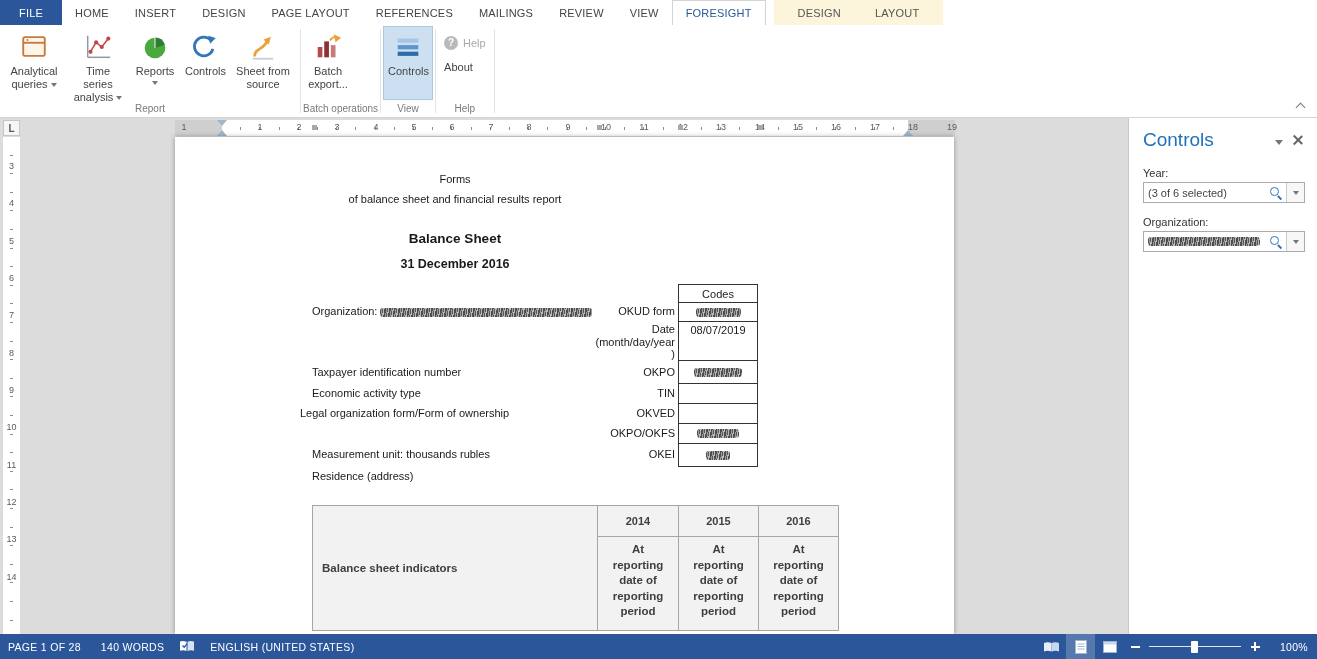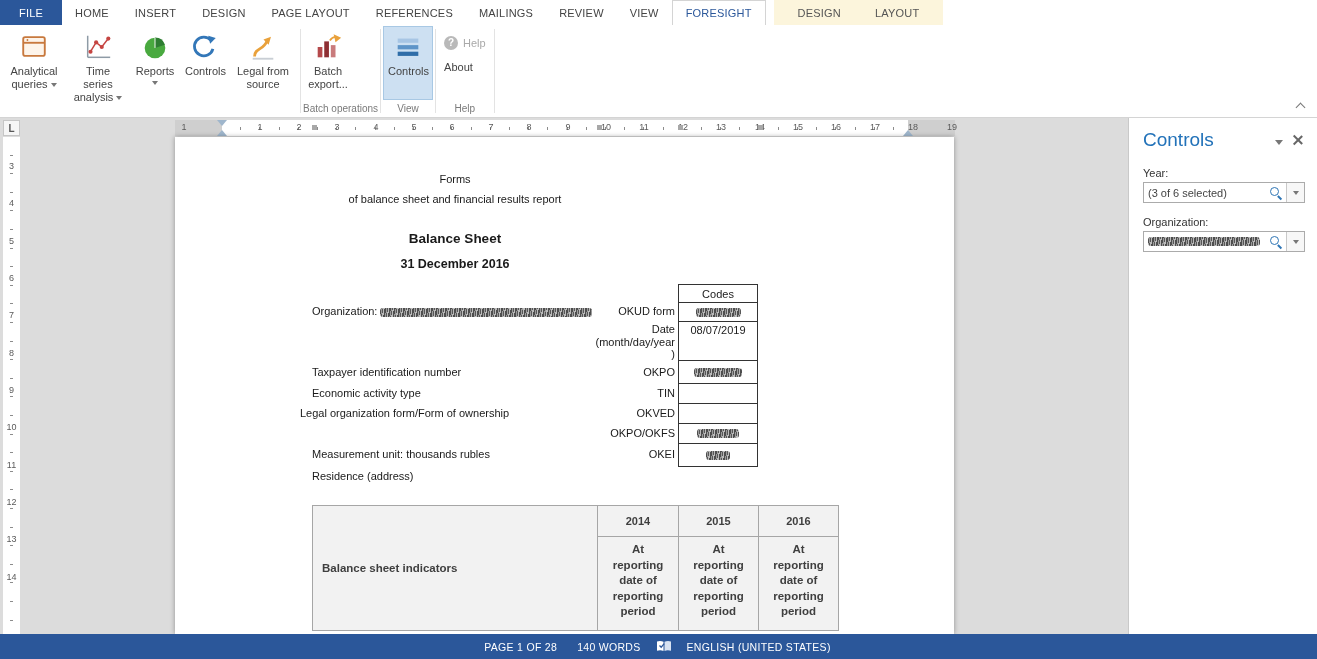--- a/index.html
+++ b/index.html
@@ -83,21 +83,21 @@
   .combo{margin:0 12px 0 14px;height:19px;border:1px solid #ABABAB;display:flex;align-items:center;background:#FFF;box-sizing:content-box;}
   .combo-text{flex:1;padding-left:4px;font-size:11px;color:#444;white-space:nowrap;overflow:hidden;}
   .combo-scribble{width:112px;margin-left:4px;margin-right:auto;}
   .mag{width:12px;height:12px;position:relative;margin-right:4px;flex:none;}
   .mag::before{content:"";position:absolute;left:0;top:0;width:7px;height:7px;border:1.5px solid #2E75B5;border-radius:50%;}
   .mag::after{content:"";position:absolute;left:8px;top:8px;width:4.5px;height:1.6px;background:#2E75B5;transform:rotate(45deg);transform-origin:left center;}
   .combo-arrow-seg{width:17px;align-self:stretch;border-left:1px solid #C9C9C9;background:#F7F7F7;display:flex;align-items:center;justify-content:center;flex:none;}
   .combo-arrow-seg .caret{margin-left:0;}
 
   
-  .statusbar{position:absolute;left:0;bottom:0;right:0;height:25px;background:#2B579A;color:#FFF;display:flex;align-items:center;font-size:10.5px;letter-spacing:.3px;flex-direction:column;}
+  .statusbar{position:absolute;left:0;bottom:0;right:0;height:25px;background:#2B579A;color:#FFF;display:flex;align-items:center;font-size:10.5px;letter-spacing:.3px;}
   .sb-left{display:flex;align-items:center;height:25px;}
   .sb-item{padding:0 10px;height:25px;display:flex;align-items:center;white-space:nowrap;}
   .sb-proof{width:26px;height:25px;display:flex;align-items:center;justify-content:center;}
   .sb-right{margin-left:auto;display:flex;align-items:center;height:25px;padding-right:7px;}
   .sb-view{width:29px;height:25px;display:flex;align-items:center;justify-content:center;}
   .sb-view.active{background:rgba(255,255,255,.2);}
   .zoom-btn{width:22px;height:25px;display:flex;align-items:center;justify-content:center;position:relative;}
   .zminus-bar{width:9px;height:2px;background:#FFF;}
   .zplus{position:relative;width:9px;height:9px;}
   .zplus::before{content:"";position:absolute;left:0;top:3.5px;width:9px;height:2px;background:#FFF;}
@@ -179,23 +179,24 @@
           <div class="rlabel"><span>Controls</span></div>
         </div>
         <div class="rbtn" style="width:70px">
           <div class="ricon">
             <svg width="30" height="30" viewBox="0 0 32 32">
                 <path d="M7 26 C7 17 17 19 20 10" fill="none" stroke="#E9A13B" stroke-width="3"></path>
                 <polygon points="16.5,8 24.5,5 22,13.5" fill="#E9A13B"></polygon>
                 <line x1="5" y1="28.5" x2="27" y2="28.5" stroke="#C9CED4" stroke-width="2"></line>
               </svg>
           </div>
-          <div class="rlabel"><span>Legal from source</span></div>
-        </div>
-      </div>
+          <div class="rlabel"><span>Sheet from source</span></div>
+        </div>
+      </div>
+      <div class="glabel">Report</div>
     </div>
 
     <div class="vsep"></div>
 
     <div class="rgroup">
       <div class="rbuttons">
         <div class="rbtn" style="width:50px">
           <div class="ricon">
             <svg width="30" height="30" viewBox="0 0 32 32">
                 <rect x="5" y="16" width="5" height="11" fill="#B5494B"></rect>

